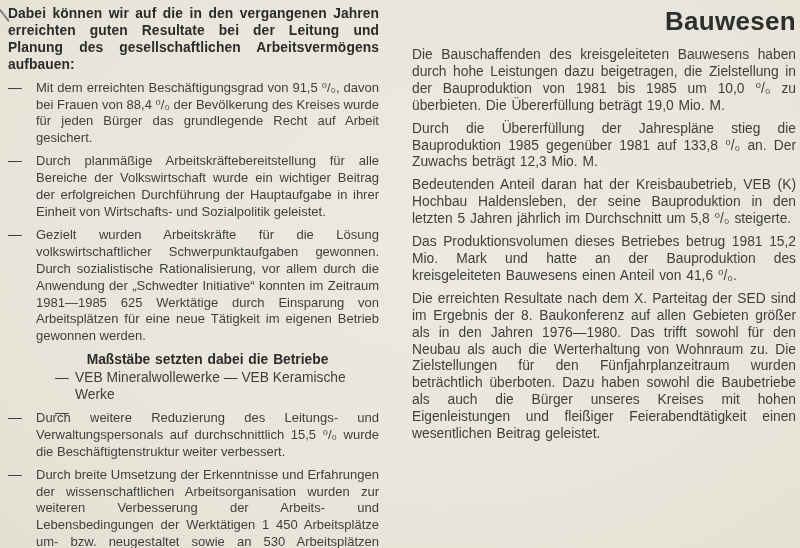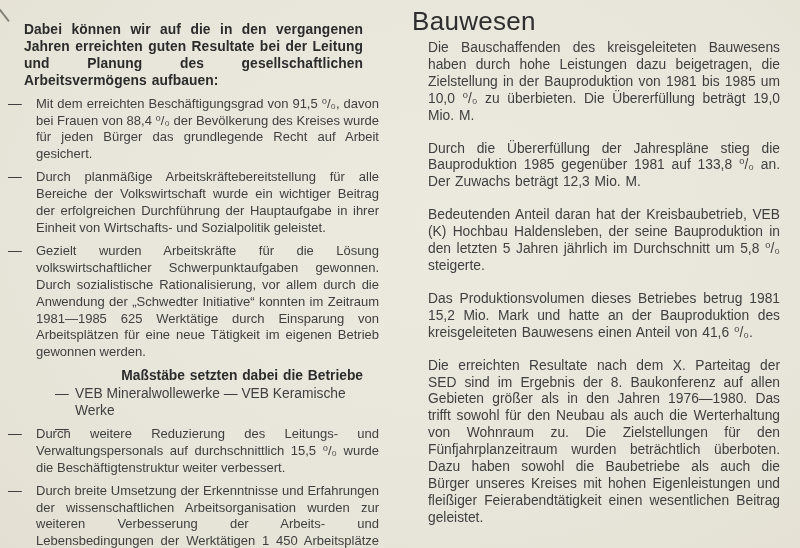--- a/index.html
+++ b/index.html
@@ -37,21 +37,21 @@
     left: 8px;
     width: 371px;
     padding-top: 6px;
   }
   .col-right {
     left: 412px;
     width: 384px;
     padding-top: 2px;
   }
   p {
-    margin: 16px;
+    margin: 0;
     font-size: 13.8px;
     line-height: 16.9px;
     text-align: justify;
     hyphens: auto;
     -webkit-hyphens: auto;
     word-spacing: 1px;
   }
   .bold {
     font-weight: bold;
     color: #2b2b2b;
@@ -76,43 +76,43 @@
   .bullet .btext {
     display: block;
     font-size: 13px;
     line-height: 16.9px;
     text-align: justify;
   }
   .subhead {
     margin-top: 7px;
     margin-bottom: 1px;
     padding-left: 28px;
-    text-align: right;
+    text-align: center;
   }
   .veb-line {
     position: relative;
     padding-left: 67px;
     margin-top: 1px;
     text-align: left;
     font-size: 13.8px;
     line-height: 16.9px;
   }
   .veb-line .dash {
     position: absolute;
     left: 47px;
     top: 0;
   }
   .section-heading {
-    margin: 4px 0 4px 0;
+    margin: 4px 0 11px 0;
     font-size: 26px;
     line-height: 30px;
-    font-weight: normal;
+    font-weight: bold;
     color: #2e2e2e;
     letter-spacing: 0.3px;
-    text-align: left;
+    text-align: right;
   }
   .col-right p.body-par { margin-top: 6px; }
   .col-right p.body-par:first-of-type { margin-top: 0; }
 </style>
 </head>
 <body>
 
 <div class="page">
 
   <div class="corner-mark"></div>

